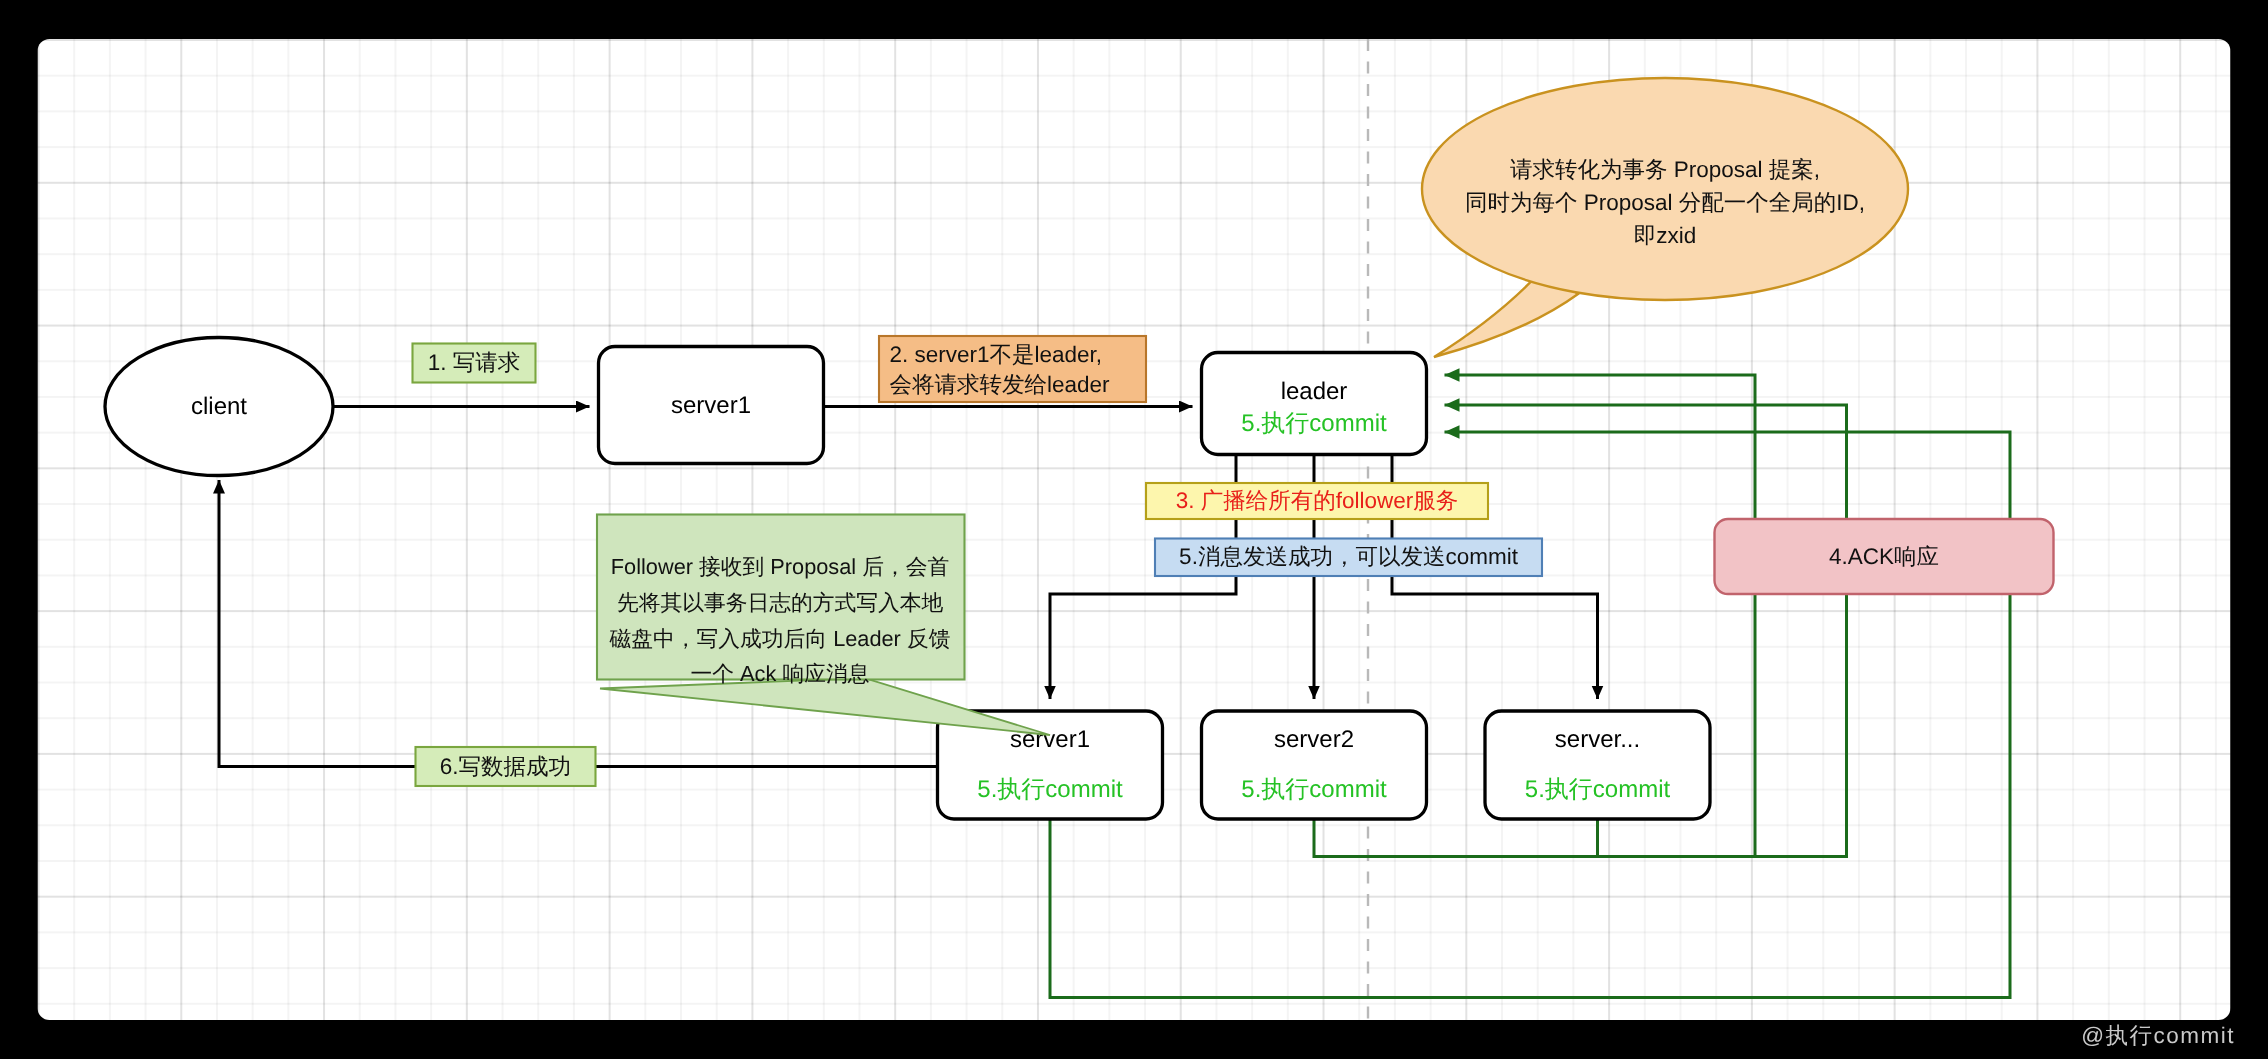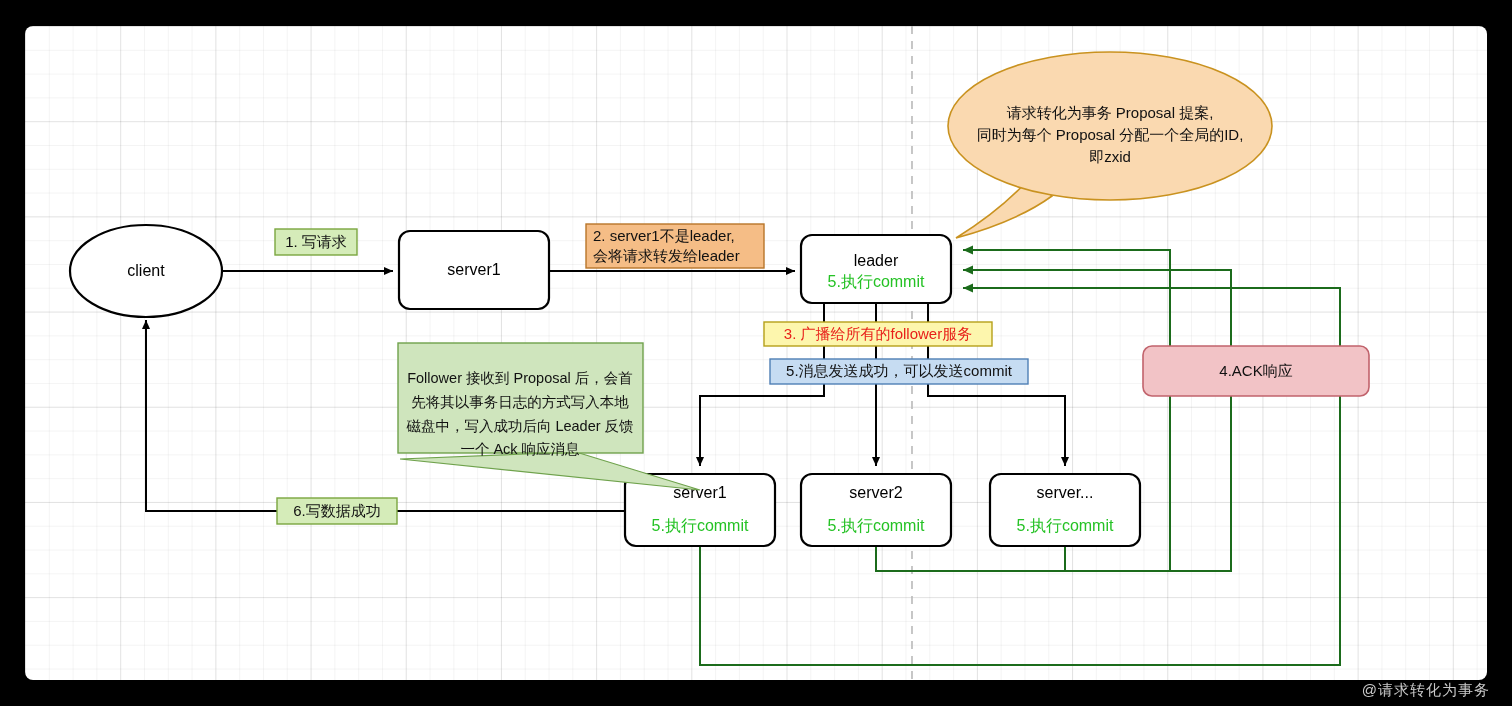--- a/index.html
+++ b/index.html
@@ -166,14 +166,14 @@
 
     <g>
       <path d="M1030,178 C1010,200 985,220 956,238 C1000,226 1030,212 1052,196 Z" fill="#fad9b0" stroke="#c9921f" stroke-width="1.6"></path>
       <ellipse cx="1110" cy="126" rx="162" ry="74" fill="#fad9b0" stroke="#c9921f" stroke-width="1.6"></ellipse>
       <text class="nodetext t-bubble" x="1110" y="114">请求转化为事务 Proposal 提案,</text>
       <text class="nodetext t-bubble" x="1110" y="136">同时为每个 Proposal 分配一个全局的ID,</text>
       <text class="nodetext t-bubble" x="1110" y="158">即zxid</text>
     </g>
   </svg>
 
-  <div class="watermark">@请求转化为事务</div>
+  <div class="watermark">@执行commit</div>
 </div>
 
 </body></html>

